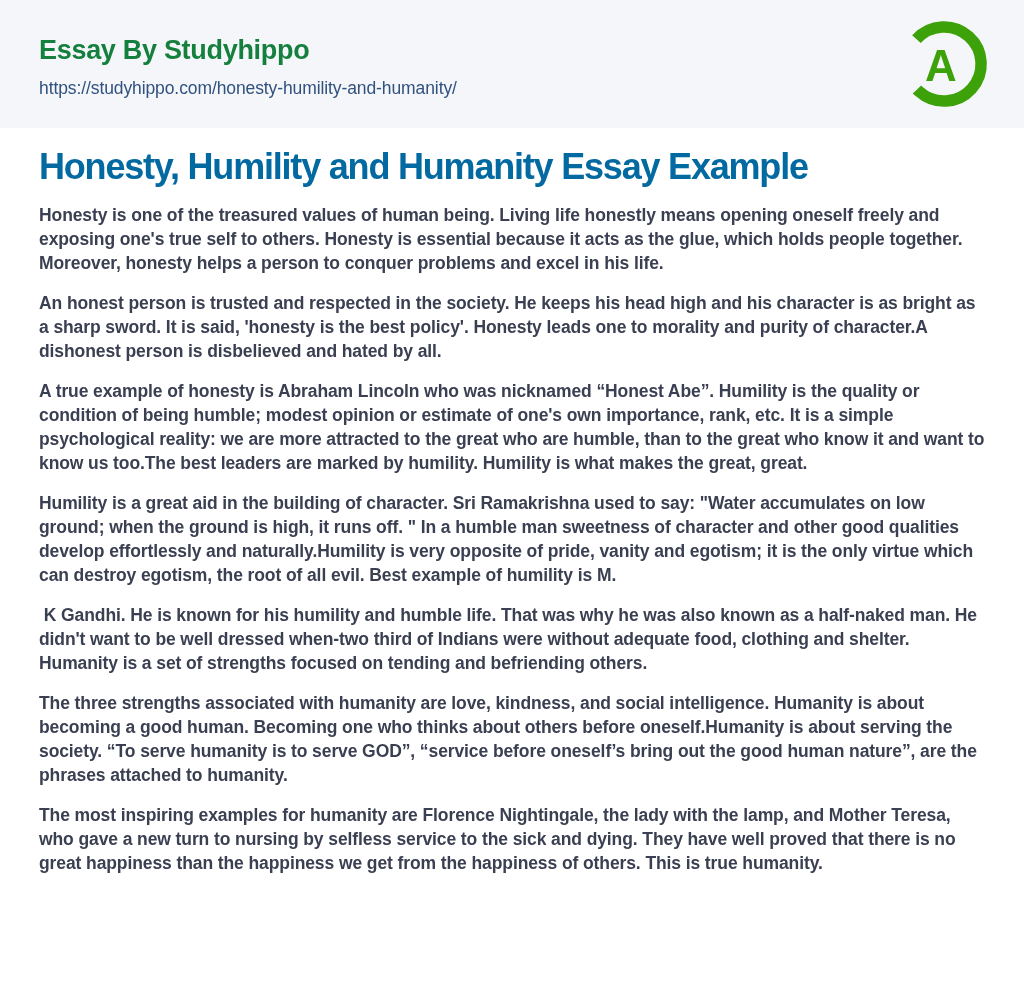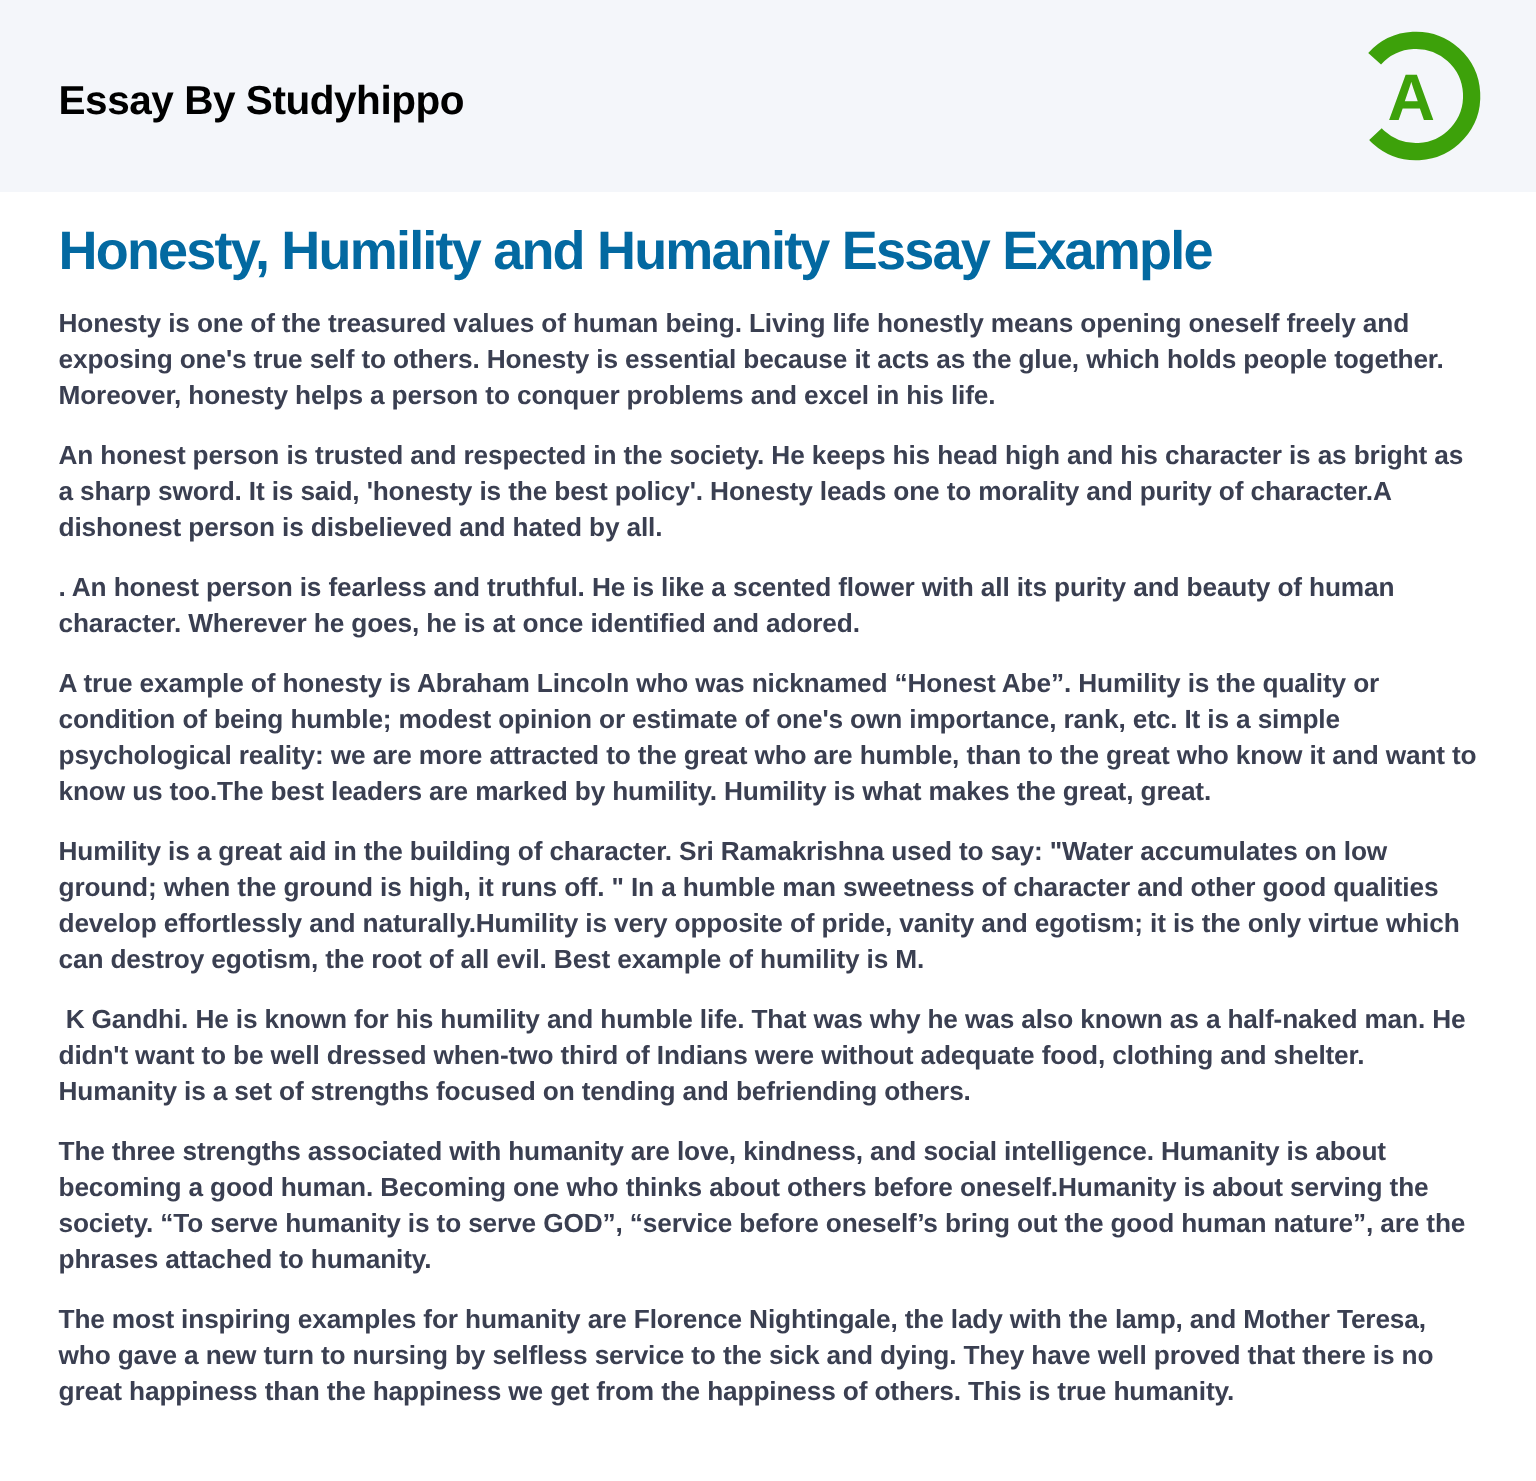--- a/index.html
+++ b/index.html
@@ -14,21 +14,21 @@
   .header {
     background: #f4f6fa;
     height: 128px;
     display: flex;
     align-items: center;
     justify-content: space-between;
     padding: 0 34px 0 39px;
   }
   .header-left { display: flex; flex-direction: column; gap: 12px; padding-top: 6px; }
   .site-title {
-    color: #000000;
+    color: #15803d;
     font-size: 27px;
     font-weight: 700;
     letter-spacing: -0.3px;
   }
   .site-url {
     color: #31517e;
     font-size: 17.5px;
     font-weight: 400;
     text-decoration: none;
     letter-spacing: -0.1px;
@@ -55,34 +55,34 @@
     white-space: pre-wrap;
     font-weight: bold;
   }
 </style>
 </head>
 <body>
 
 <div class="header">
   <div class="header-left">
     <div class="site-title">Essay By Studyhippo</div>
+    <a class="site-url" href="#">https://studyhippo.com/honesty-humility-and-humanity/</a>
   </div>
   <div>
     <svg class="logo" viewBox="0 0 88 88">
       <circle cx="44" cy="44" r="35.5" fill="none" stroke="#3da10a" stroke-width="11" stroke-dasharray="170 53" transform="rotate(-138 44 44)"></circle>
       <text x="41" y="45.5" text-anchor="middle" dominant-baseline="central" font-family="Liberation Sans, sans-serif" font-size="42" font-weight="700" fill="#3da10a">A</text>
     </svg>
   </div>
 </div>
 
 <div class="main">
   <h1 class="article-title">Honesty, Humility and Humanity Essay Example</h1>
   <div class="essay" id="essay-body">
       <p>Honesty is one of the treasured values of human being. Living life honestly means opening oneself freely and exposing one's true self to others. Honesty is essential because it acts as the glue, which holds people together. Moreover, honesty helps a person to conquer problems and excel in his life.</p>
       <p>An honest person is trusted and respected in the society. He keeps his head high and his character is as bright as a sharp sword. It is said, 'honesty is the best policy'. Honesty leads one to morality and purity of character.A dishonest person is disbelieved and hated by all.</p>
-      <p>. An honest person is fearless and truthful. He is like a scented flower with all its purity and beauty of human character. Wherever he goes, he is at once identified and adored.</p>
       <p>A true example of honesty is Abraham Lincoln who was nicknamed “Honest Abe”. Humility is the quality or condition of being humble; modest opinion or estimate of one's own importance, rank, etc. It is a simple psychological reality: we are more attracted to the great who are humble, than to the great who know it and want to know us too.The best leaders are marked by humility. Humility is what makes the great, great.</p>
       <p>Humility is a great aid in the building of character. Sri Ramakrishna used to say: "Water accumulates on low ground; when the ground is high, it runs off. " In a humble man sweetness of character and other good qualities develop effortlessly and naturally.Humility is very opposite of pride, vanity and egotism; it is the only virtue which can destroy egotism, the root of all evil. Best example of humility is M.</p>
       <p> K Gandhi. He is known for his humility and humble life. That was why he was also known as a half-naked man. He didn't want to be well dressed when-two third of Indians were without adequate food, clothing and shelter. Humanity is a set of strengths focused on tending and befriending others.</p>
       <p>The three strengths associated with humanity are love, kindness, and social intelligence. Humanity is about becoming a good human. Becoming one who thinks about others before oneself.Humanity is about serving the society. “To serve humanity is to serve GOD”, “service before oneself’s bring out the good human nature”, are the phrases attached to humanity.</p>
       <p>The most inspiring examples for humanity are Florence Nightingale, the lady with the lamp, and Mother Teresa, who gave a new turn to nursing by selfless service to the sick and dying. They have well proved that there is no great happiness than the happiness we get from the happiness of others. This is true humanity.</p>
     </div>
 </div>
 
 </body></html>

